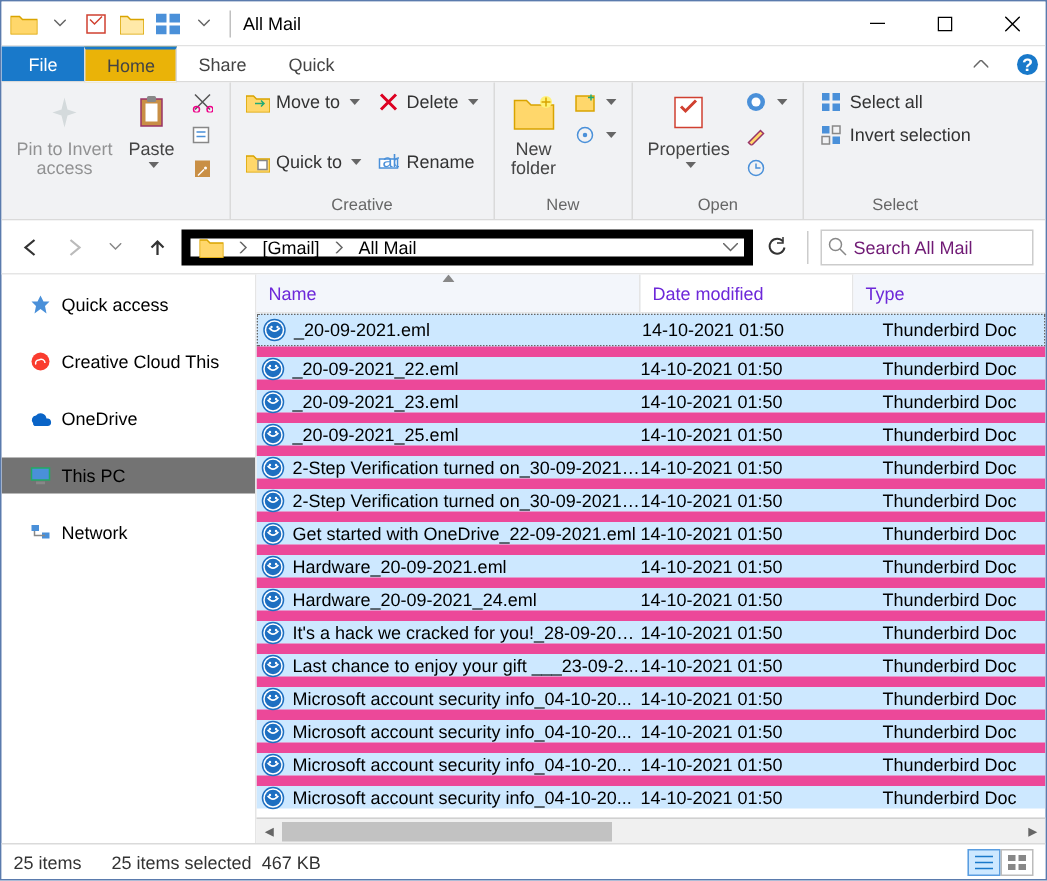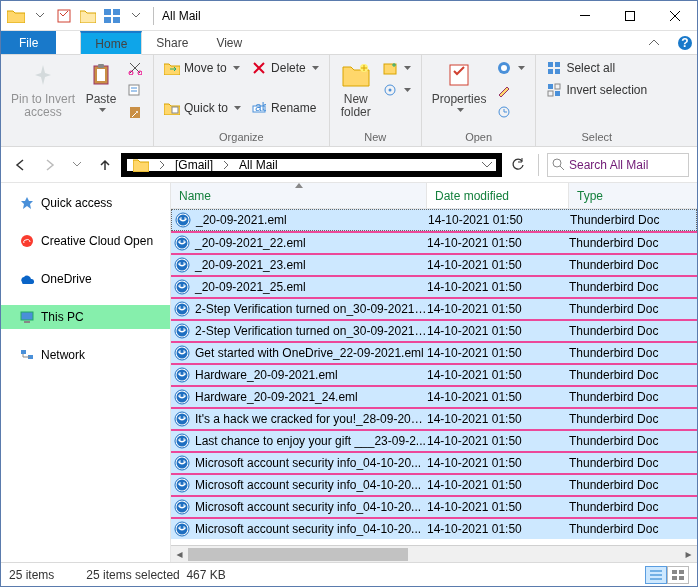--- a/index.html
+++ b/index.html
@@ -8,21 +8,21 @@
   .qat { display: flex; align-items: center; gap: 2px; padding-left: 4px; }
   .qat-item { width: 22px; height: 22px; display: flex; align-items: center; justify-content: center; }
   .title-sep { width: 1px; height: 18px; background: #c0c0c0; margin: 0 6px; }
   .title-text { flex: 0 0 auto; padding-left: 2px; }
   .title-spacer { flex: 1; }
   .win-controls { display: flex; }
   .win-btn { width: 45px; height: 29px; display: flex; align-items: center; justify-content: center; }
   .tabstrip { height: 24px; display: flex; align-items: stretch; background: #fff; border-bottom: 1px solid #dadada; }
   .file-tab { background: #1979ca; color: #fff; padding: 0 18px; display: flex; align-items: center; }
   .tab { padding: 0 14px; display: flex; align-items: center; color: #444; }
-  .tab.active { border-top: 2px solid #1979ca; border-left: 1px solid #dadada; border-right: 1px solid #dadada; border-bottom: 1px solid #f1f2f4; margin-bottom: -1px; background: #0ea5e9; margin-left: 24px; }
+  .tab.active { border-top: 2px solid #1979ca; border-left: 1px solid #dadada; border-right: 1px solid #dadada; border-bottom: 1px solid #f1f2f4; margin-bottom: -1px; background: #eab308; }
   .tabstrip .spacer { flex: 1; }
   .help-icon { width: 24px; display: flex; align-items: center; justify-content: center; }
   .ribbon { height: 92px; background: #f1f2f4; display: flex; border-bottom: 1px solid #dadada; }
   .group { display: flex; flex-direction: column; border-right: 1px solid #dadada; padding: 2px 6px 0 6px; }
   .group-body { flex: 1; display: flex; align-items: flex-start; gap: 2px; }
   .group-label { text-align: center; color: #666; font-size: 11px; padding: 1px 0 3px 0; }
   .big-btn { display: flex; flex-direction: column; align-items: center; justify-content: flex-start; padding: 2px 4px; gap: 2px; color: #444; }
   .big-btn.disabled { opacity: 0.55; }
   .big-icon { width: 32px; height: 32px; display: flex; align-items: center; justify-content: center; }
   .btn-label { text-align: center; line-height: 1.1; }
@@ -33,40 +33,40 @@
   .navbar { height: 36px; display: flex; align-items: center; padding: 4px 8px; gap: 4px; border-bottom: 1px solid #e5e5e5; background: #fff; }
   .nav-btn { width: 24px; height: 24px; display: flex; align-items: center; justify-content: center; color: #888; }
   .nav-btn.enabled { color: #333; }
   .crumb { flex: 1; height: 24px; border: 6px solid #000000; display: flex; align-items: center; padding: 0 2px; gap: 2px; }
   .crumb-seg { display: flex; align-items: center; padding: 0 4px; height: 100%; }
   .crumb-chev { width: 14px; display: flex; align-items: center; justify-content: center; color: #666; }
   .search { width: 142px; height: 24px; border: 1px solid #cccccc; display: flex; align-items: center; padding: 0 4px; color: #701a75; gap: 4px; }
   .main { flex: 1; display: flex; min-height: 0; }
   .navpane { width: 170px; border-right: 1px solid #e5e5e5; padding: 8px 0 0 0; overflow: hidden; }
   .np-item { display: flex; align-items: center; gap: 6px; padding: 4px 8px 4px 18px; height: 24px; }
-  .np-item.sel { background: #86efac; }
+  .np-item.sel { background: #737373; }
   .np-ico { width: 16px; height: 16px; display: flex; align-items: center; justify-content: center; }
   .list { flex: 1; display: flex; flex-direction: column; min-width: 0; }
-  .cols { height: 26px; display: flex; border-bottom: 1px solid #e5e5e5; color: #15803d; }
+  .cols { height: 26px; display: flex; border-bottom: 1px solid #e5e5e5; color: #6d28d9; }
   .col { padding: 4px 8px; display: flex; align-items: center; position: relative; }
   .col:not(:last-child) { border-right: 1px solid #e5e5e5; }
   .col.sorted { background: #f3f6fb; }
   .sort-ind { position: absolute; top: 0; left: 50%; transform: translateX(-50%); }
   .rows { flex: 1; overflow: hidden; }
-  .row { display: flex; align-items: center; height: 22px; background: #cde8ff; border-top: 2px solid #ec4899; }
+  .row { display: flex; align-items: center; height: 22px; background: #cde8ff; border-top: 7px solid #ec4899; }
   .row.focus { border: 1px dotted #666; background: #cde8ff; }
   .row-ico { width: 20px; display: flex; justify-content: center; padding-left: 2px; }
   .row-name { flex: 0 0 236px; padding-left: 4px; white-space: nowrap; overflow: hidden; text-overflow: ellipsis; }
   .row-date { flex: 0 0 142px; white-space: nowrap; overflow: hidden; }
-  .row-type { flex: 1; white-space: nowrap; overflow: hidden; }
+  .row-type { flex: 1; white-space: nowrap; overflow: hidden; text-align: center; }
   .hscroll { height: 17px; background: #f0f0f0; border-top: 1px solid #d0d0d0; display: flex; align-items: center; }
   .hscroll .track { flex: 1; height: 100%; position: relative; margin: 0 17px; }
   .hscroll .thumb { position: absolute; left: 0; top: 2px; height: 13px; width: 220px; background: #c2c2c2; }
   .hscroll .arrow { position: absolute; width: 17px; height: 17px; display: flex; align-items: center; justify-content: center; color: #666; }
-  .statusbar { height: 24px; border-top: 1px solid #dadada; display: flex; align-items: center; padding: 0 8px; gap: 32px; color: #333; background: #fff; }
+  .statusbar { height: 24px; border-top: 1px solid #dadada; display: flex; align-items: center; padding: 0 8px; gap: 20px; color: #333; background: #fff; }
   .statusbar .spacer { flex: 1; }
   .view-toggle { display: flex; }
   .view-toggle .vt { width: 22px; height: 18px; border: 1px solid #bcbcbc; display: flex; align-items: center; justify-content: center; }
   .view-toggle .vt.active { background: #cde8ff; border-color: #5a9de0; }
   svg { display: block; }
 </style>
 </head>
 <body>
 
 <div class="titlebar">
@@ -125,21 +125,21 @@
           <path d="M0 0 L10 10 M10 0 L0 10" stroke="#000"></path>
         </svg>
       </div>
   </div>
 </div>
 
 <div class="tabstrip">
   <div class="file-tab">File</div>
   <div class="tab active">Home</div>
   <div class="tab">Share</div>
-  <div class="tab">View</div>
+  <div class="tab">Quick</div>
   <div class="spacer"></div>
   <div class="tab">
       <svg width="10" height="6">
         <path d="M0 5 L5 0 L10 5" stroke="#666" fill="none"></path>
       </svg>
     </div>
   <div class="help-icon">
       <svg width="16" height="16">
         <circle cx="8" cy="8" r="7" fill="#1979ca"></circle>
         <text x="8" y="12" text-anchor="middle" fill="#fff" font-size="11" font-weight="bold">?</text>
@@ -249,21 +249,21 @@
           <span class="small-ico">
               <svg width="14" height="14">
                 <rect x="1" y="5" width="12" height="6" fill="#fff" stroke="#4a90d9"></rect>
                 <text x="3" y="10" font-size="7" fill="#4a90d9">ab</text>
               </svg>
             </span>
           <span>Rename</span>
         </div>
       </div>
     </div>
-    <div class="group-label">Organize</div>
+    <div class="group-label">Creative</div>
   </div>
 
   <div class="group">
     <div class="group-body">
       <div class="big-btn">
         <div class="big-icon">
             <svg width="28" height="24">
               <path d="M1 4 h8 l3 3 h15 v16 h-26 z" fill="#ffd76b" stroke="#d9a400"></path>
               <circle cx="22" cy="5" r="4" fill="#fff176"></circle>
               <path d="M22 2 v6 M19 5 h6" stroke="#d9a400"></path>
@@ -452,21 +452,21 @@
       <span>Quick access</span>
     </div>
     <div style="height:14px"></div>
     <div class="np-item">
       <span class="np-ico">
           <svg width="14" height="14">
             <circle cx="7" cy="7" r="6" fill="#fa3c2f"></circle>
             <path d="M4 9 a2 2 0 0 1 2 -3 a2.5 2.5 0 0 1 4 2" stroke="#fff" fill="none"></path>
           </svg>
         </span>
-      <span>Creative Cloud Open</span>
+      <span>Creative Cloud This</span>
     </div>
     <div style="height:14px"></div>
     <div class="np-item">
       <span class="np-ico">
           <svg width="16" height="12">
             <path d="M3 9 a3 3 0 0 1 2 -5 a4 4 0 0 1 7 2 a2.5 2.5 0 0 1 1 5 h-9 a2 2 0 0 1 -1 -2" fill="#0a64c7"></path>
           </svg>
         </span>
       <span>OneDrive</span>
     </div>

